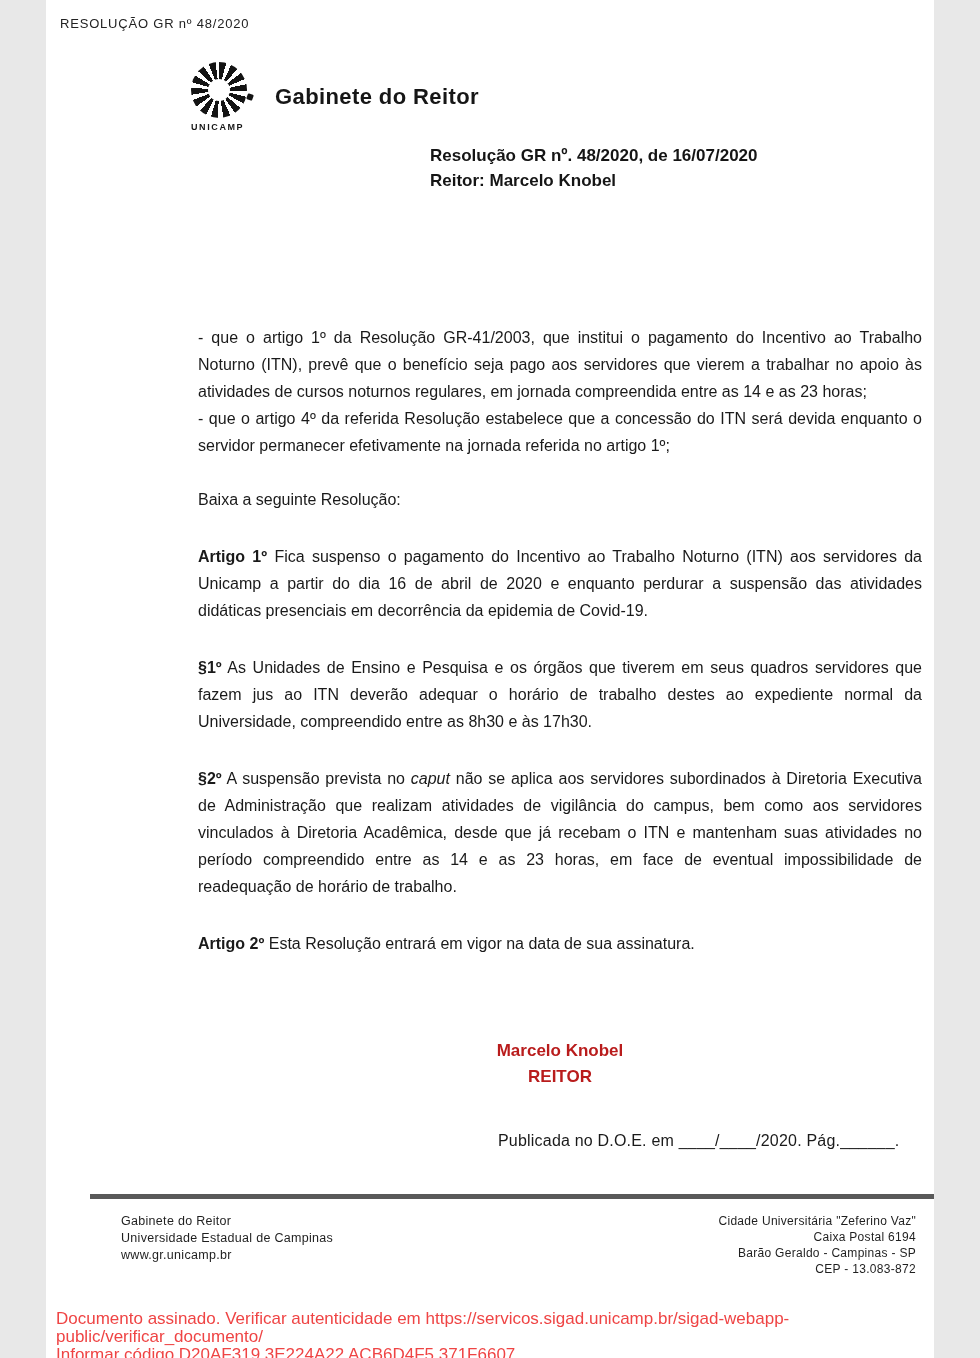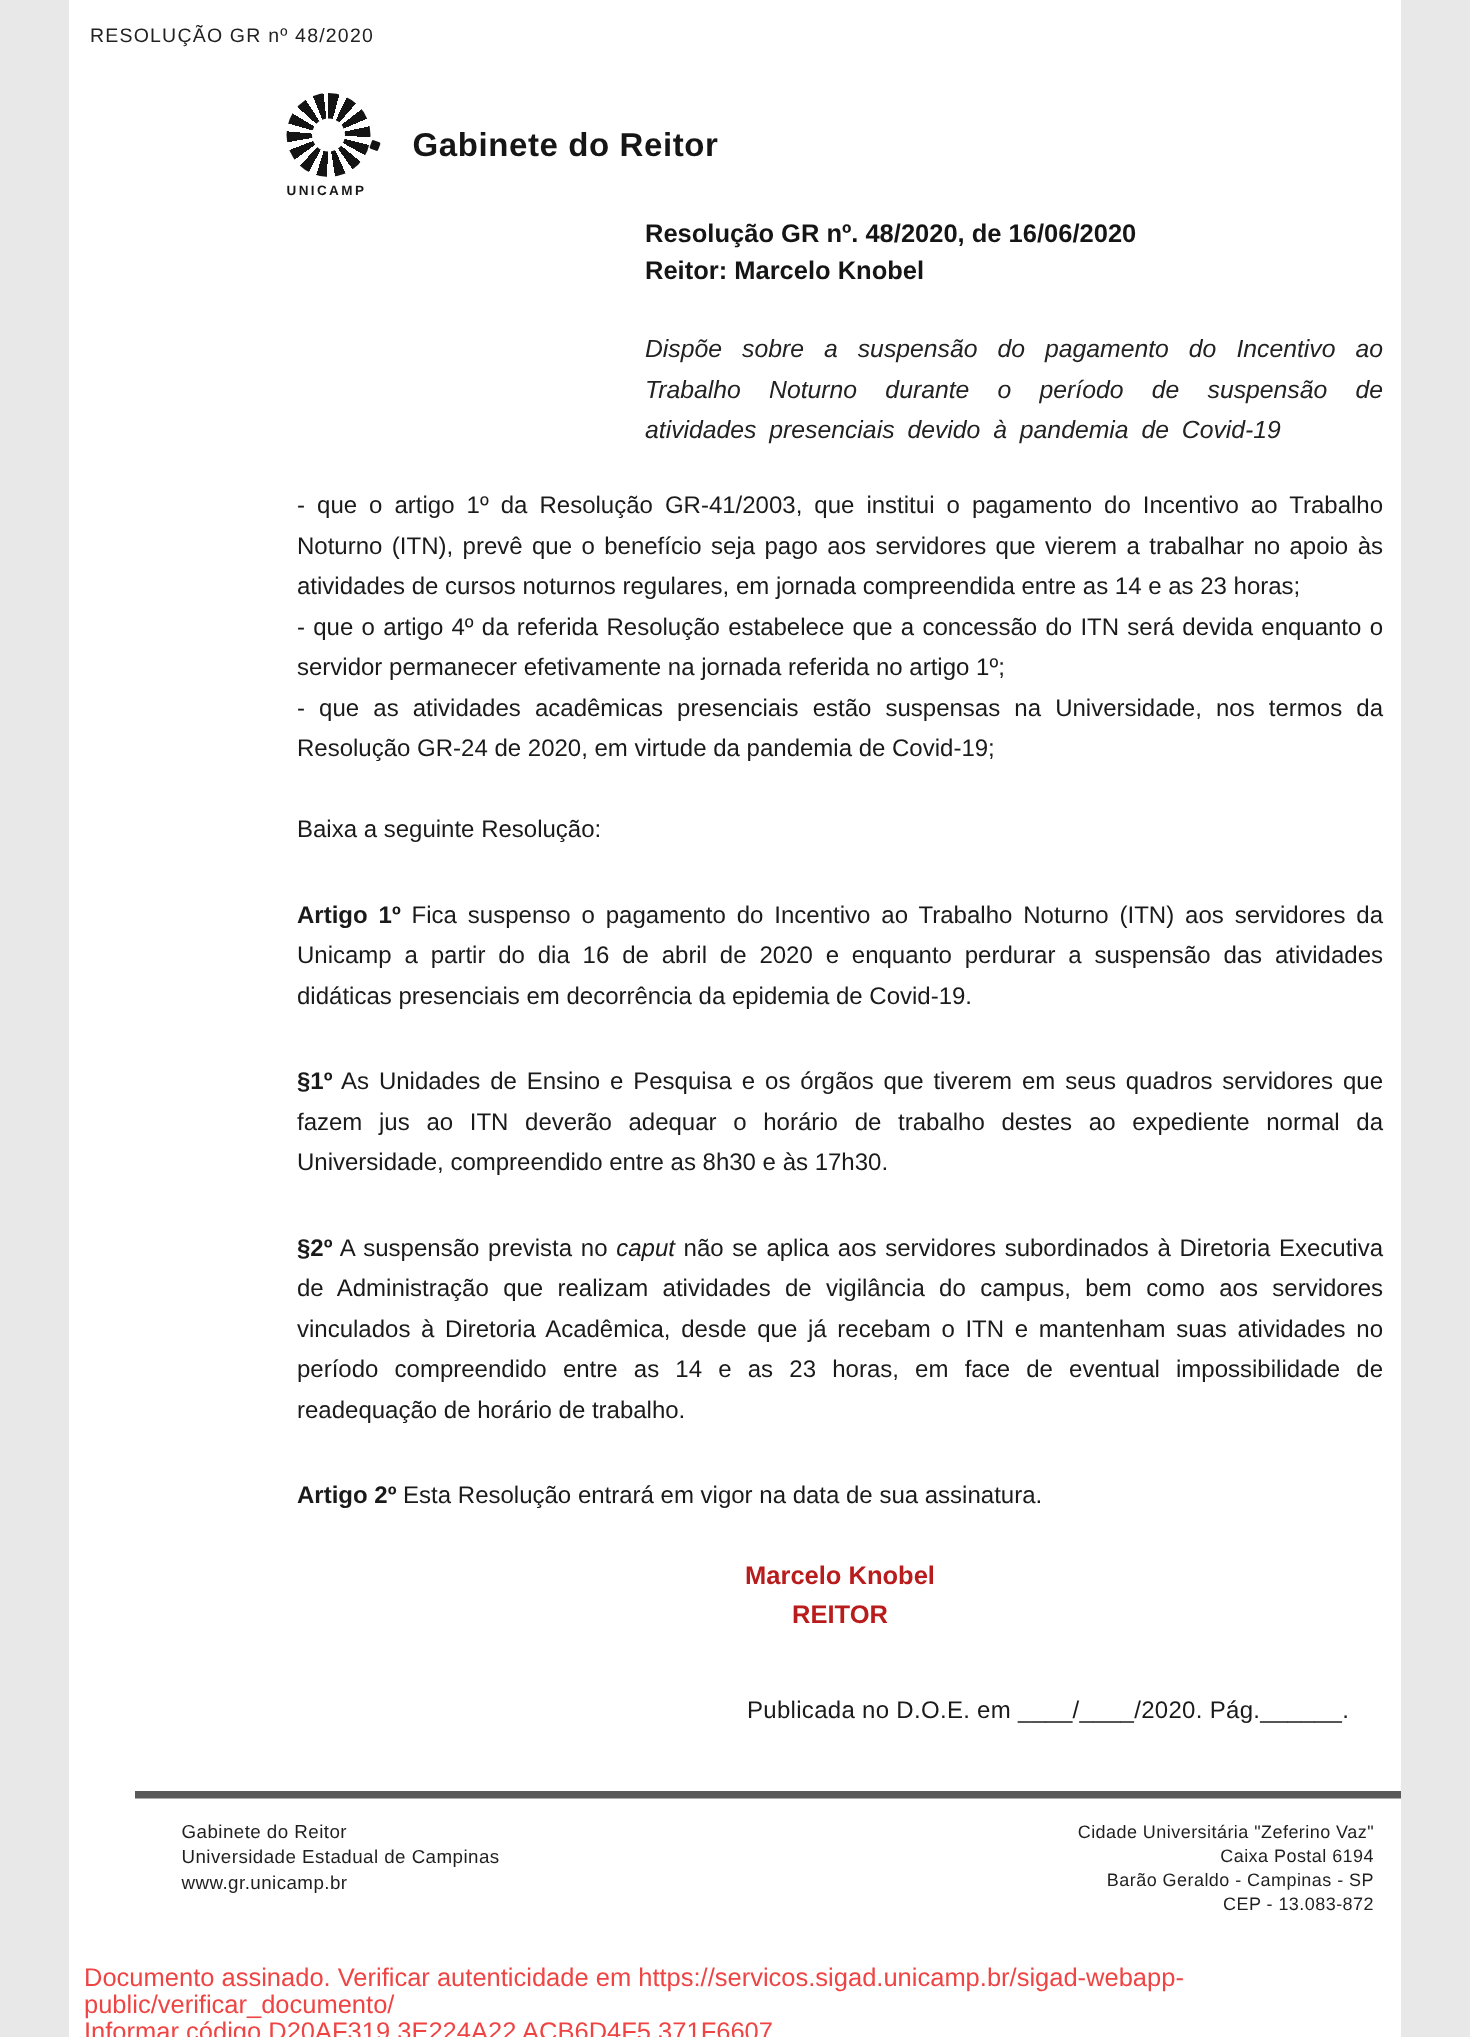--- a/index.html
+++ b/index.html
@@ -115,30 +115,28 @@
 
   <div class="letterhead">
     <div class="emblem-wrap">
       <div class="emblem"></div>
       <div class="emblem-label">UNICAMP</div>
     </div>
     <div class="letterhead-title">Gabinete do Reitor</div>
   </div>
 
   <div class="res-header">
-    <div class="res-title">Resolução GR nº. 48/2020, de 16/06/2020</div>
+    <div class="res-title">Resolução GR nº. 48/2020, de 16/07/2020</div>
     <div class="res-title">Reitor: Marcelo Knobel</div>
-    <div class="res-summary">Dispõe sobre a suspensão do pagamento do Incentivo ao Trabalho Noturno durante o período de suspensão de atividades presenciais devido à pandemia de Covid-19</div>
   </div>
 
   <div class="doc-body">
 
     <p>- que o artigo 1º da Resolução GR-41/2003, que institui o pagamento do Incentivo ao Trabalho Noturno (ITN), prevê que o benefício seja pago aos servidores que vierem a trabalhar no apoio às atividades de cursos noturnos regulares, em jornada compreendida entre as 14 e as 23 horas;</p>
     <p>- que o artigo 4º da referida Resolução estabelece que a concessão do ITN será devida enquanto o servidor permanecer efetivamente na jornada referida no artigo 1º;</p>
-    <p>- que as atividades acadêmicas presenciais estão suspensas na Universidade, nos termos da Resolução GR-24 de 2020, em virtude da pandemia de Covid-19;</p>
 
     <p class="p-enacting">Baixa a seguinte Resolução:</p>
 
     <p class="p-article"><span class="lead-bold">Artigo 1º</span><span> Fica suspenso o pagamento do Incentivo ao Trabalho Noturno (ITN) aos servidores da Unicamp a partir do dia 16 de abril de 2020 e enquanto perdurar a suspensão das atividades didáticas presenciais em decorrência da epidemia de Covid-19.</span></p>
 
     <p class="p-article"><span class="lead-bold">§1º</span><span> As Unidades de Ensino e Pesquisa e os órgãos que tiverem em seus quadros servidores que fazem jus ao ITN deverão adequar o horário de trabalho destes ao expediente normal da Universidade, compreendido entre as 8h30 e às 17h30.</span></p>
 
     <p class="p-article"><span class="lead-bold">§2º</span><span> A suspensão prevista no </span><span class="inline-italic">caput</span><span> não se aplica aos servidores subordinados à Diretoria Executiva de Administração que realizam atividades de vigilância do campus, bem como aos servidores vinculados à Diretoria Acadêmica, desde que já recebam o ITN e mantenham suas atividades no período compreendido entre as 14 e as 23 horas, em face de eventual impossibilidade de readequação de horário de trabalho.</span></p>
 
     <p class="p-article"><span class="lead-bold">Artigo 2º</span><span> Esta Resolução entrará em vigor na data de sua assinatura.</span></p>

